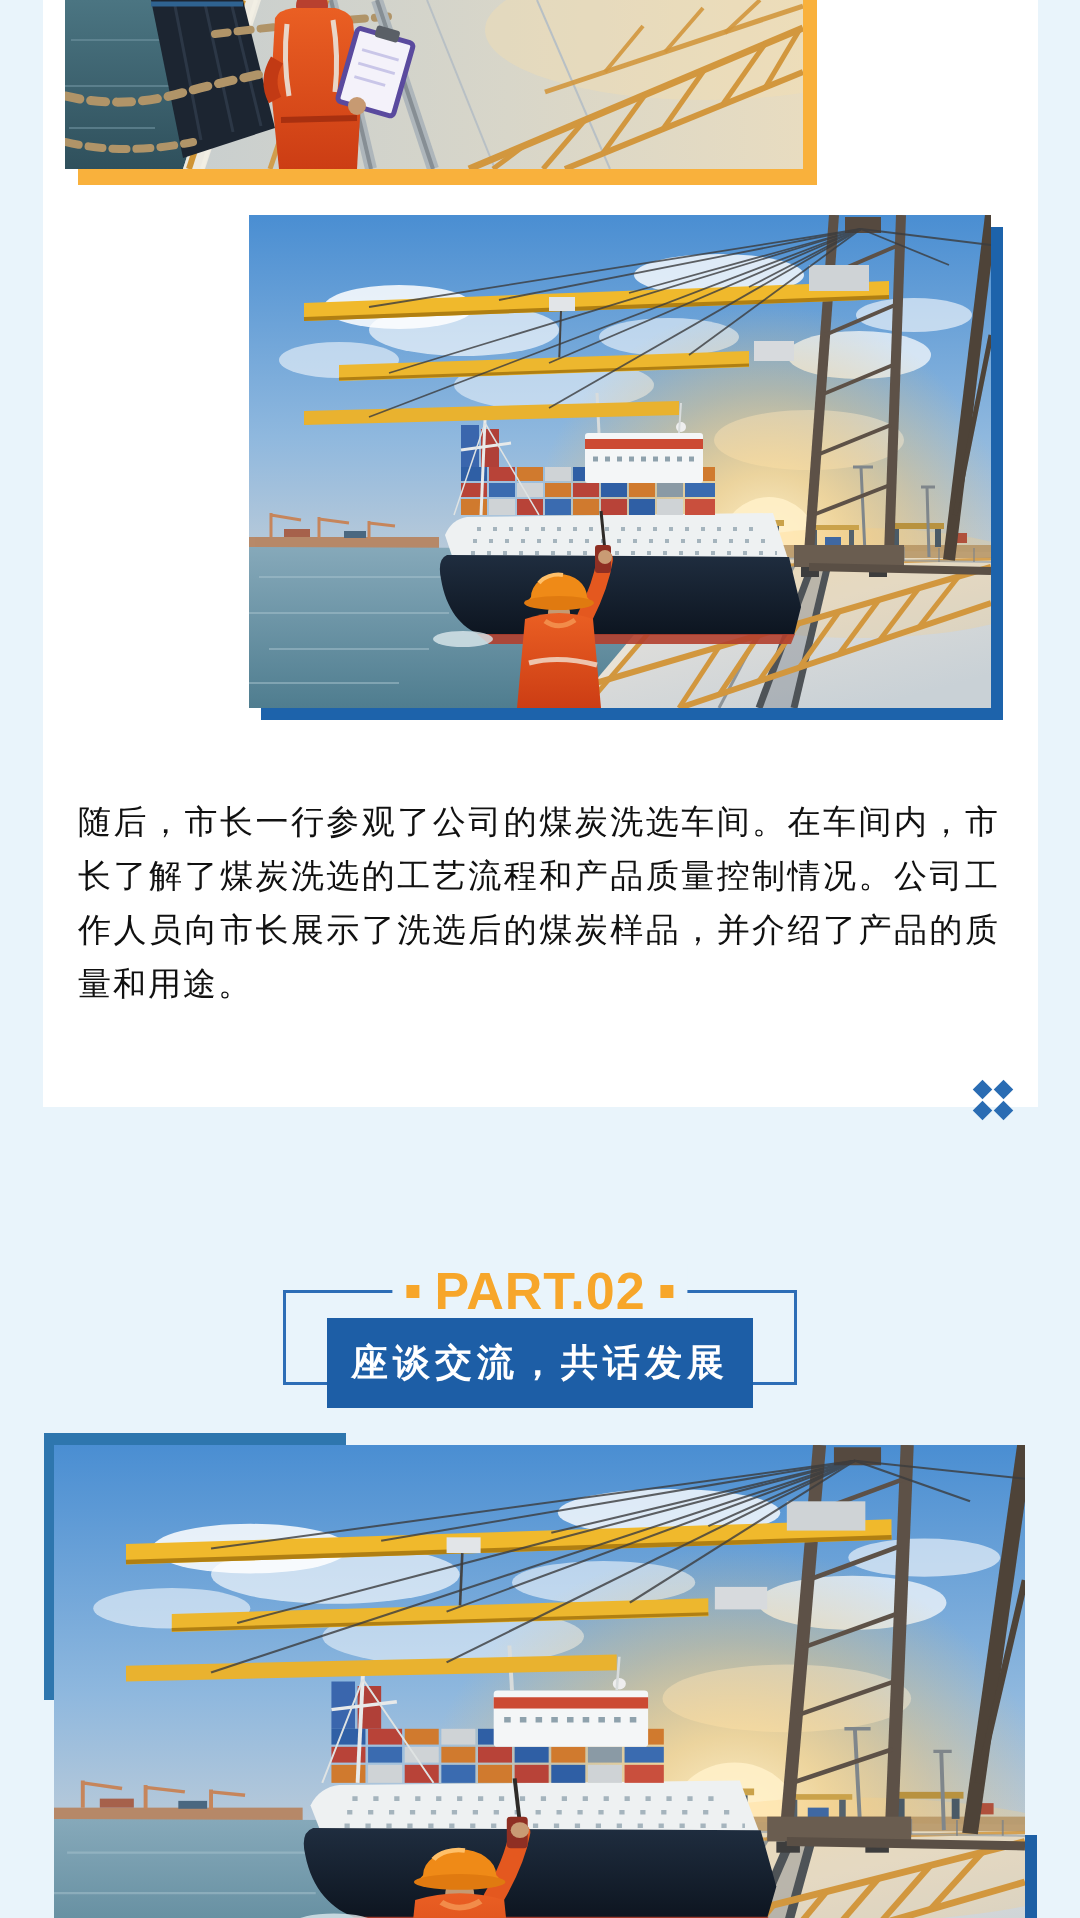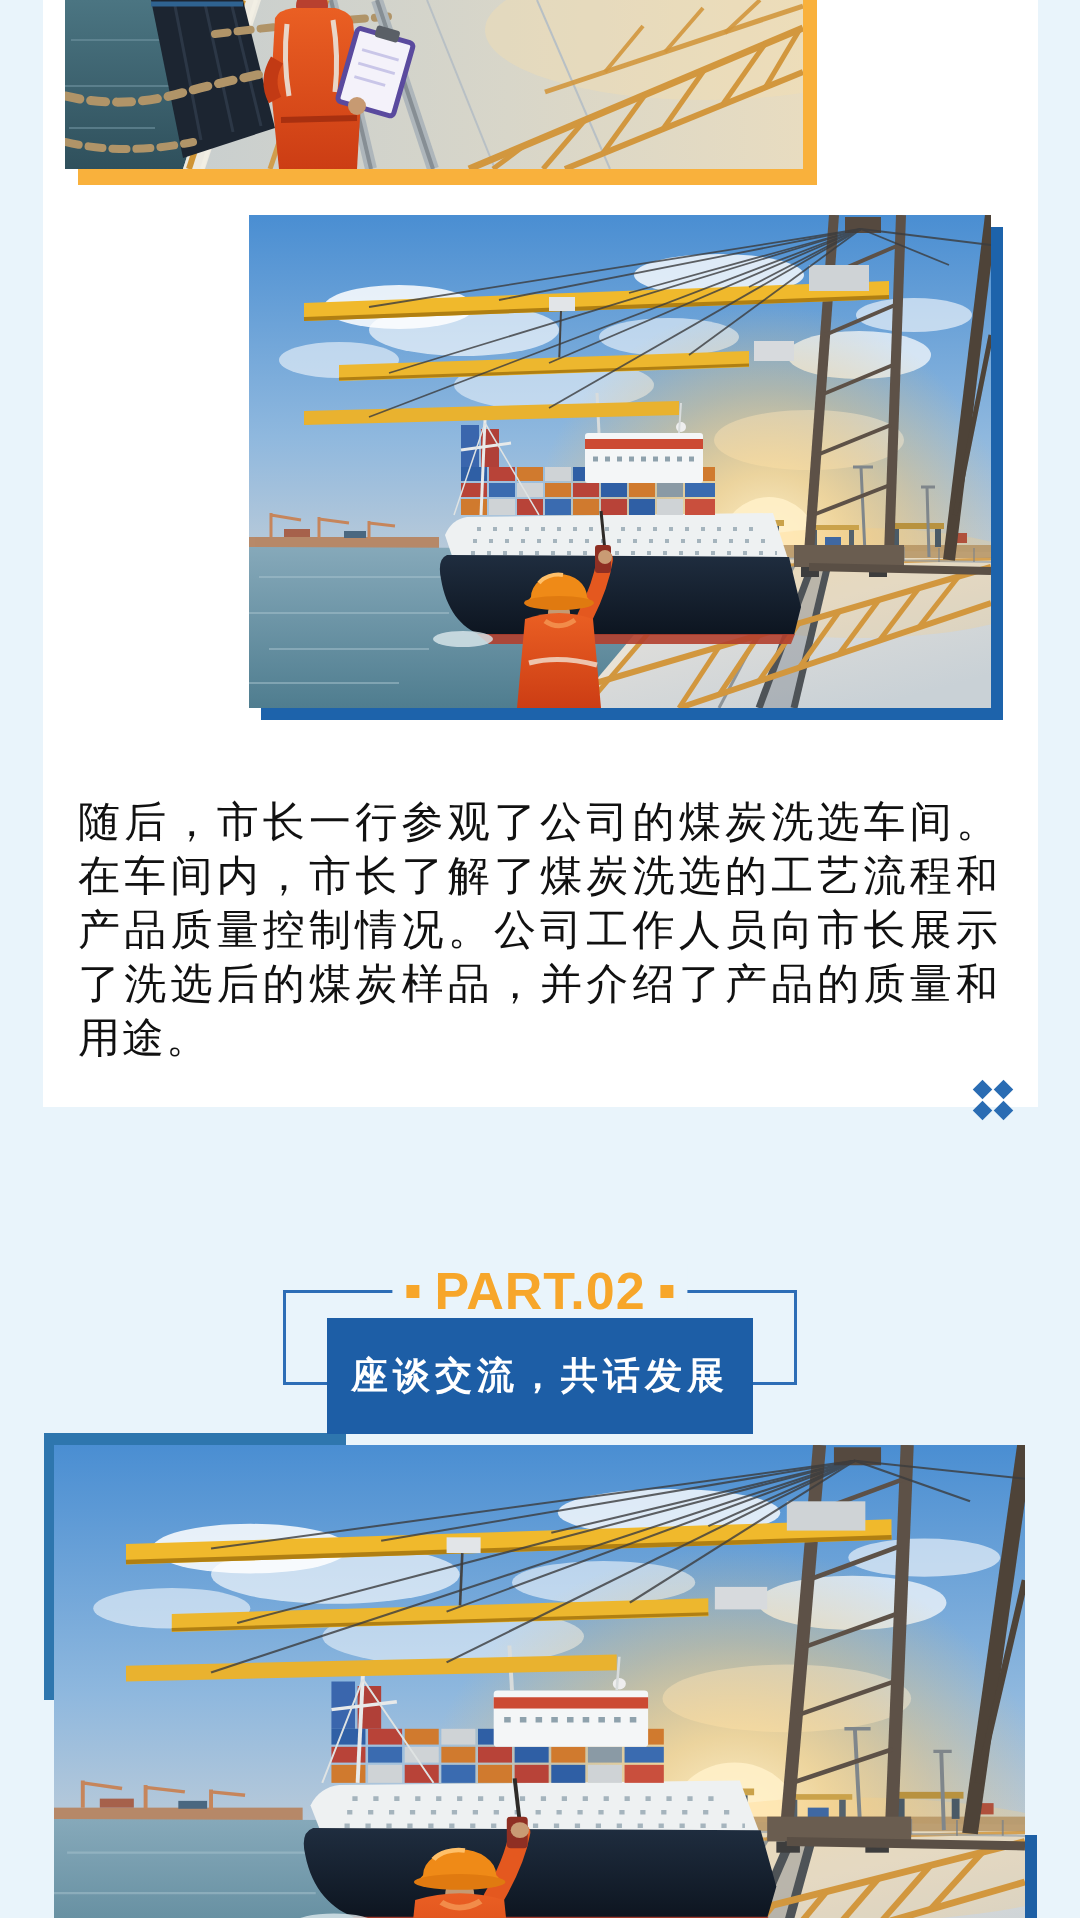--- a/index.html
+++ b/index.html
@@ -12,42 +12,42 @@
   .card{left:43px;top:0;width:995px;height:1107px;background:var(--card-bg,#ffffff);}
   
   .photo1-frame{left:78px;top:0;width:739px;height:185px;background:var(--accent-orange,#f9b13c);}
   .photo1{left:65px;top:0;width:738px;height:169px;display:block;}
   
   .photo2-shadow{left:261px;top:227px;width:742px;height:493px;background:var(--shadow-blue,#1d63ab);}
   .photo2{left:249px;top:215px;width:742px;height:493px;display:block;}
   
   .para{
     left:78px;top:795px;width:922px;margin:0;
-    font-size:42px;line-height:54px;letter-spacing:2px;color:var(--text-color,#111);
+    font-size:33px;line-height:54px;letter-spacing:2px;color:var(--text-color,#111);
     text-align:justify;text-justify:inter-character;
   }
   
   .diamonds{left:971px;top:1078px;width:44px;height:44px;display:block;}
   
   .outline-rect{
     left:283px;top:1290px;width:514px;height:95px;box-sizing:border-box;
     border:3px solid var(--line-blue,#2d6db6);
   }
   .part-heading{
     left:50%;top:1264px;transform:translateX(-50%);
     display:flex;align-items:center;gap:15px;
     background:var(--page-bg,#e9f4fb);padding:0 14px;z-index:3;
   }
   .part-sq{width:13px;height:13px;background:var(--heading-orange,#f7a62a);display:block;}
   .part-text{
     font-size:52px;font-weight:bold;color:var(--heading-orange,#f7a62a);
     line-height:54px;letter-spacing:1px;white-space:nowrap;
   }
   .banner{
-    left:327px;top:1318px;width:426px;height:116px;background:var(--banner-blue,#1d5ea6);
+    left:327px;top:1318px;width:426px;height:90px;background:var(--banner-blue,#1d5ea6);
     display:flex;align-items:center;justify-content:center;z-index:2;
   }
   .banner span{
     color:#ffffff;font-size:37px;font-weight:bold;letter-spacing:5px;white-space:nowrap;
   }
   
   .photo3-rect-tl{left:44px;top:1433px;width:302px;height:267px;background:var(--steel-blue,#2e76ae);}
   .photo3-rect-br{left:600px;top:1835px;width:437px;height:120px;background:var(--strip-blue,#1d5fa5);}
   .photo3{left:54px;top:1445px;width:971px;height:473px;display:block;z-index:1;}
   .defs-holder{position:absolute;width:0;height:0;overflow:hidden;}

